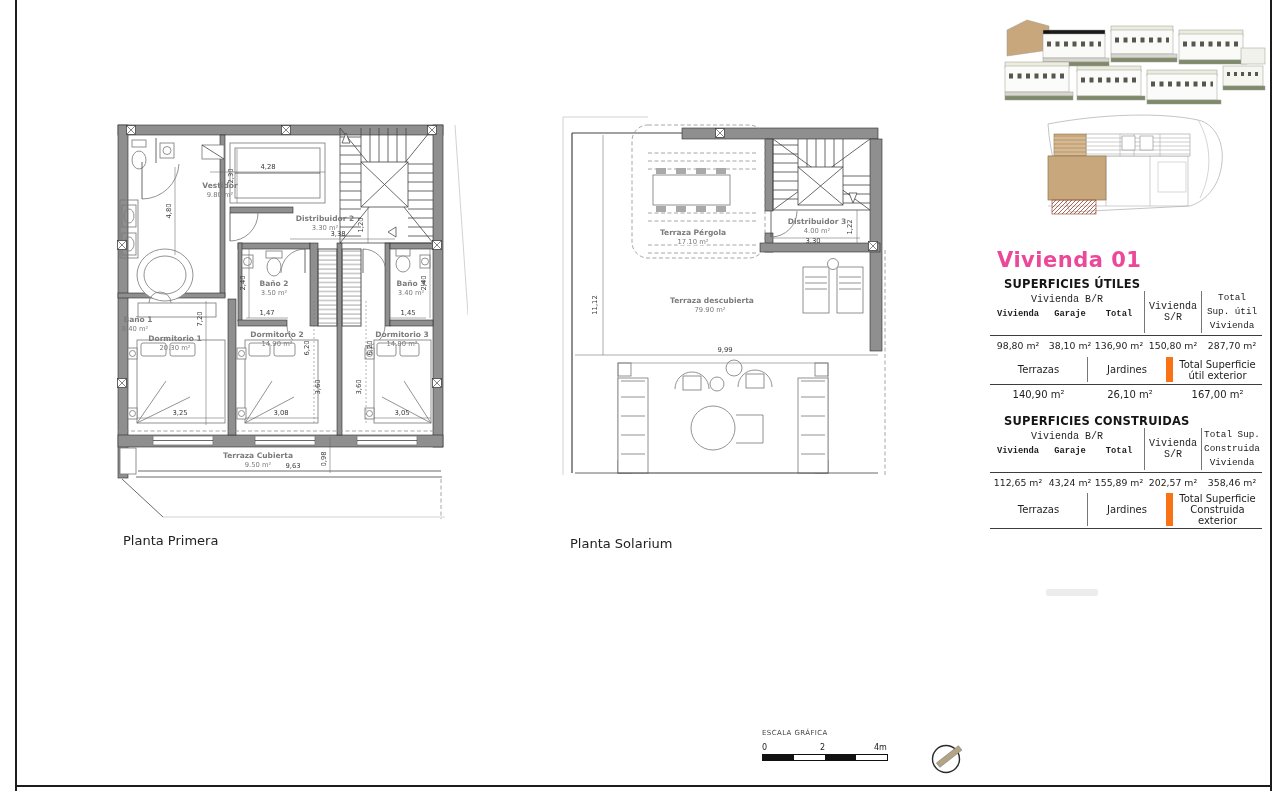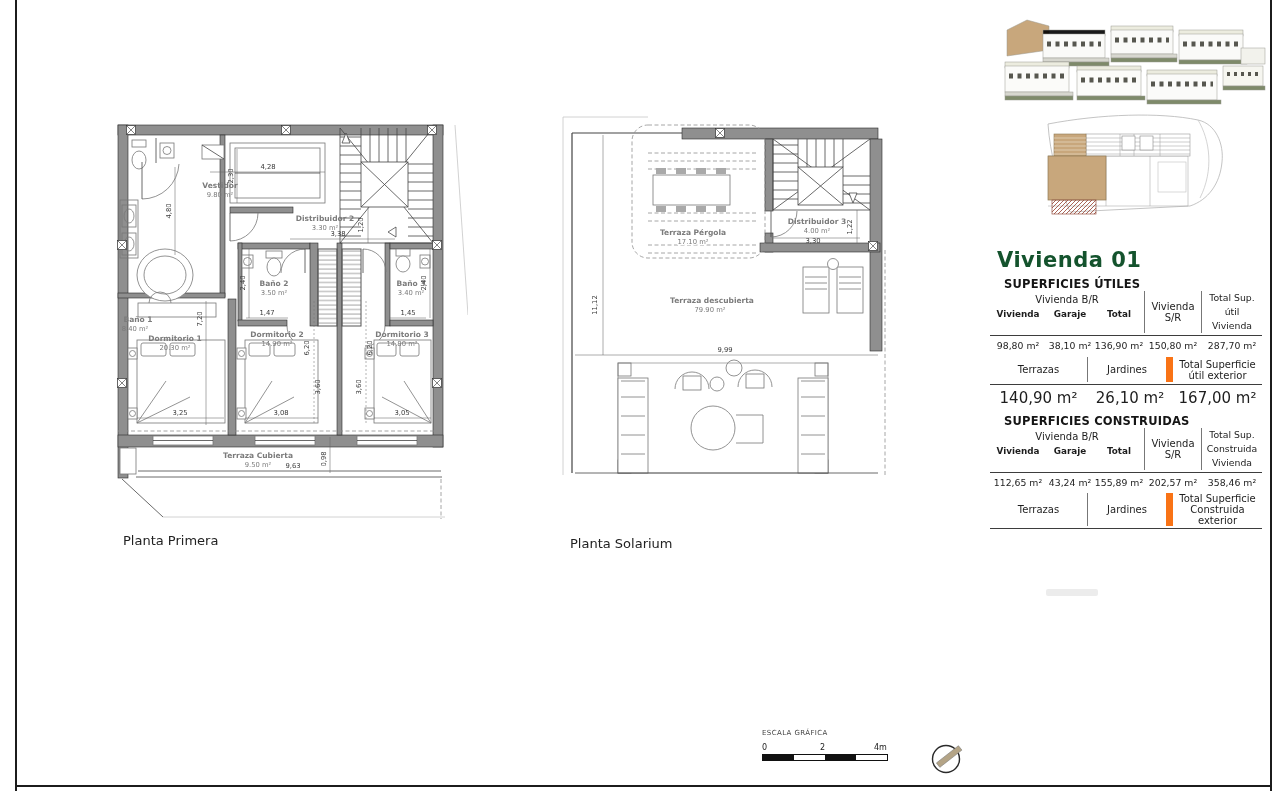--- a/index.html
+++ b/index.html
@@ -14,37 +14,37 @@
   .fw{stroke:#777;stroke-width:.8;fill:#fff;}
   .fo{stroke:#777;stroke-width:.8;fill:none;}
   .dl{stroke:#666;stroke-width:.55;fill:none;}
   .dld{stroke:#777;stroke-width:.55;fill:none;stroke-dasharray:2 2;}
   .dd{stroke:#909090;stroke-width:.8;fill:none;stroke-dasharray:4 2.5;}
   .rn{font-size:7.5px;font-weight:bold;fill:#7b7b7b;}
   .ra{font-size:6.8px;fill:#7b7b7b;}
   .dm{font-size:6.8px;fill:#3a3a3a;}
   .halo{paint-order:stroke;stroke:#ffffff;stroke-width:2px;}
   
-  .viv-title{position:absolute;left:997px;top:248px;font-size:21px;font-weight:bold;color:#14532d;letter-spacing:.5px;}
+  .viv-title{position:absolute;left:997px;top:248px;font-size:21px;font-weight:bold;color:#ec4899;letter-spacing:.5px;}
   .sec-head{position:absolute;font-size:11.5px;font-weight:bold;color:#151515;letter-spacing:.2px;}
   .tA{position:absolute;width:272px;color:#1d1d1d;}
-  .tA .top{display:grid;grid-template-columns:154px 58px 60px;}
+  .tA .top{display:grid;grid-template-columns:154px 58px 60px;font-family:Liberation Mono, monospace;}
   .tA .grp{text-align:center;font-size:10px;padding-top:3px;}
   .tA .sub{display:grid;grid-template-columns:56px 48px 50px;font-size:8.8px;font-weight:bold;margin-top:4px;}
   .tA .sub span{text-align:center;}
   .tA .sr{border-left:1px solid #777;border-right:1px solid #777;display:flex;align-items:center;justify-content:center;font-size:10px;text-align:center;}
   .tA .tt{display:flex;align-items:center;justify-content:center;text-align:center;font-size:9.3px;line-height:14px;padding:0 3px;}
   .rule{border-top:1px solid #3d3d3d;margin-top:2px;}
   .tA .vals{display:grid;grid-template-columns:56px 48px 50px 58px 60px;padding-top:4px;font-size:9.3px;}
   .tA .vals span,.tB .vals span{text-align:center;white-space:nowrap;}
   .tB{position:absolute;width:272px;color:#1d1d1d;}
   .tB .top{display:grid;grid-template-columns:97px 86px 89px;min-height:25px;}
   .tB .c{display:flex;align-items:center;justify-content:center;text-align:center;font-size:10px;line-height:11px;padding:0 3px;}
   .tB .mid{border-left:1px solid #777;border-right:7px solid #f97316;}
-  .tB .vals{display:grid;grid-template-columns:97px 86px 89px;padding-top:4px;font-size:15px;}
+  .tB .vals{display:grid;grid-template-columns:97px 86px 89px;padding-top:4px;font-size:10px;}
   .foot{position:absolute;left:1002px;top:551px;width:256px;display:flex;justify-content:space-between;align-items:baseline;}
   .foot .fl{font-size:10.3px;font-weight:bold;color:#151515;}
   .foot .fv{font-size:9.5px;color:#1d1d1d;}
   .watermark{position:absolute;left:1046px;top:589px;width:52px;height:7px;background:#ececec;border-radius:2px;}
   
   .scale{position:absolute;left:762px;top:729px;width:160px;color:#333;}
   .scale .lab{font-size:7px;letter-spacing:.4px;color:#444;}
   .ticks{position:relative;height:10px;font-size:8px;color:#222;margin-top:6px;}
   .ticks span{position:absolute;top:0;}
   .bar{position:relative;width:124px;height:5px;border:1px solid #111;margin-top:1px;}

